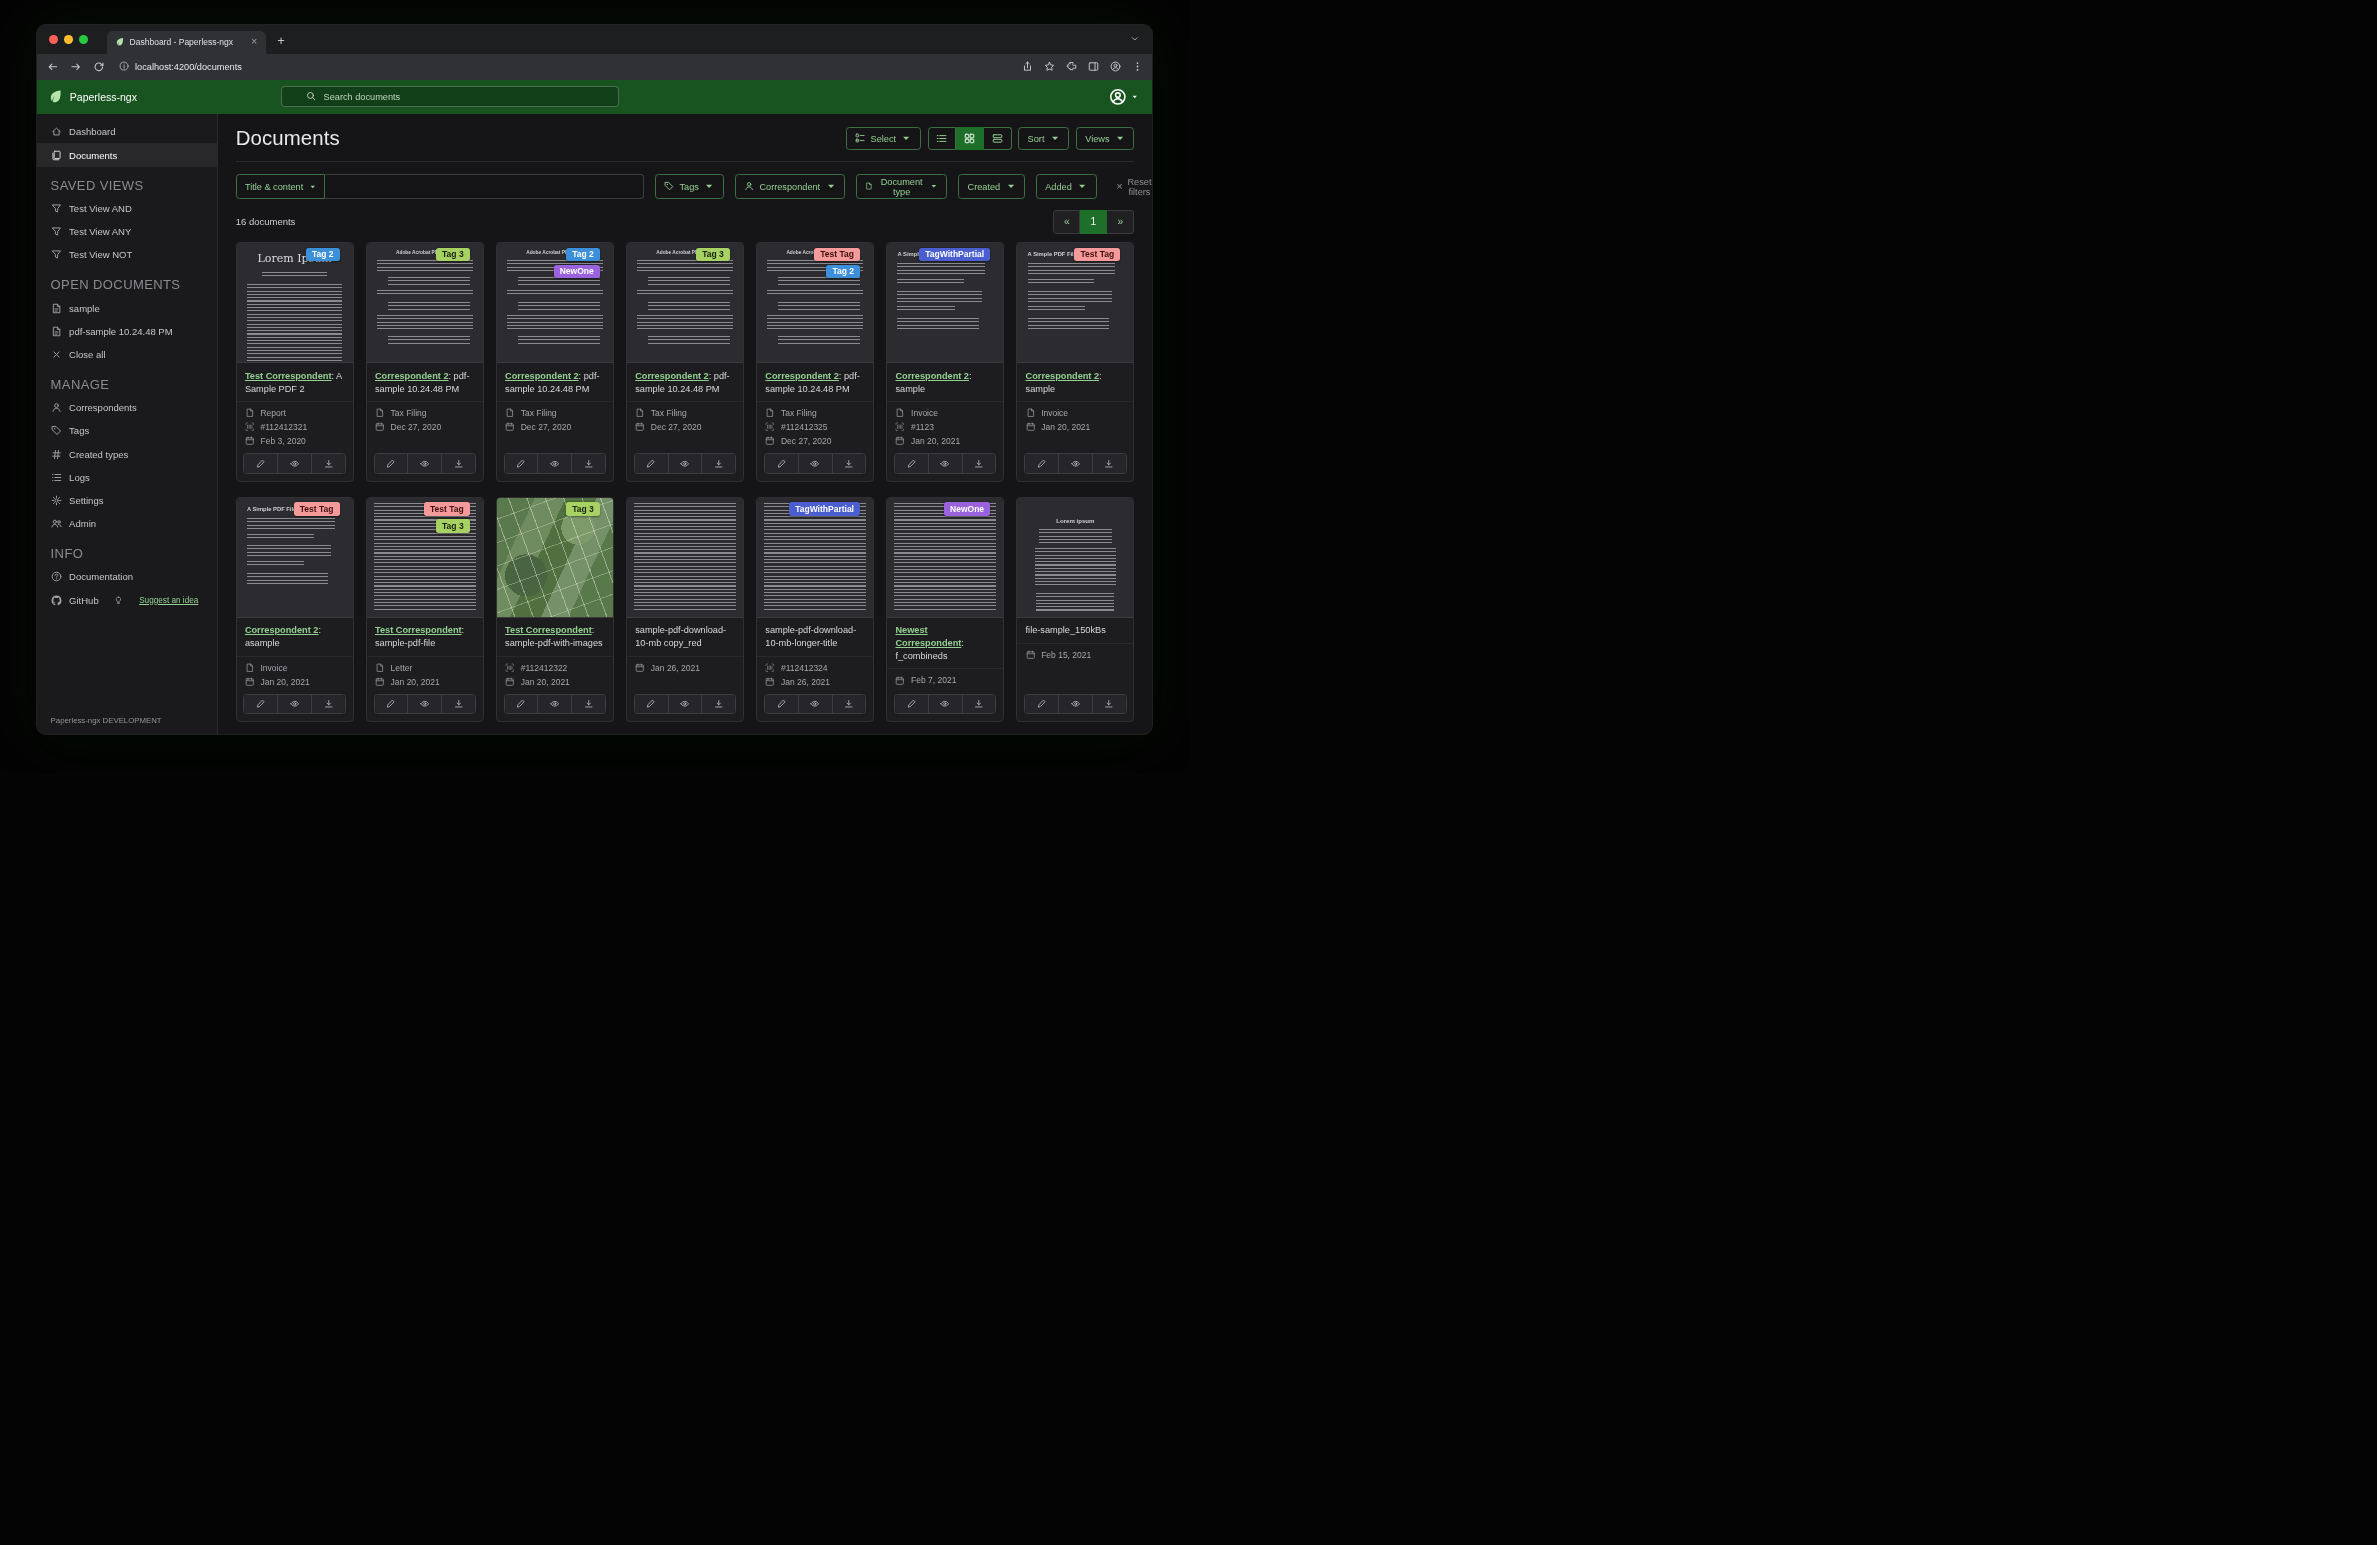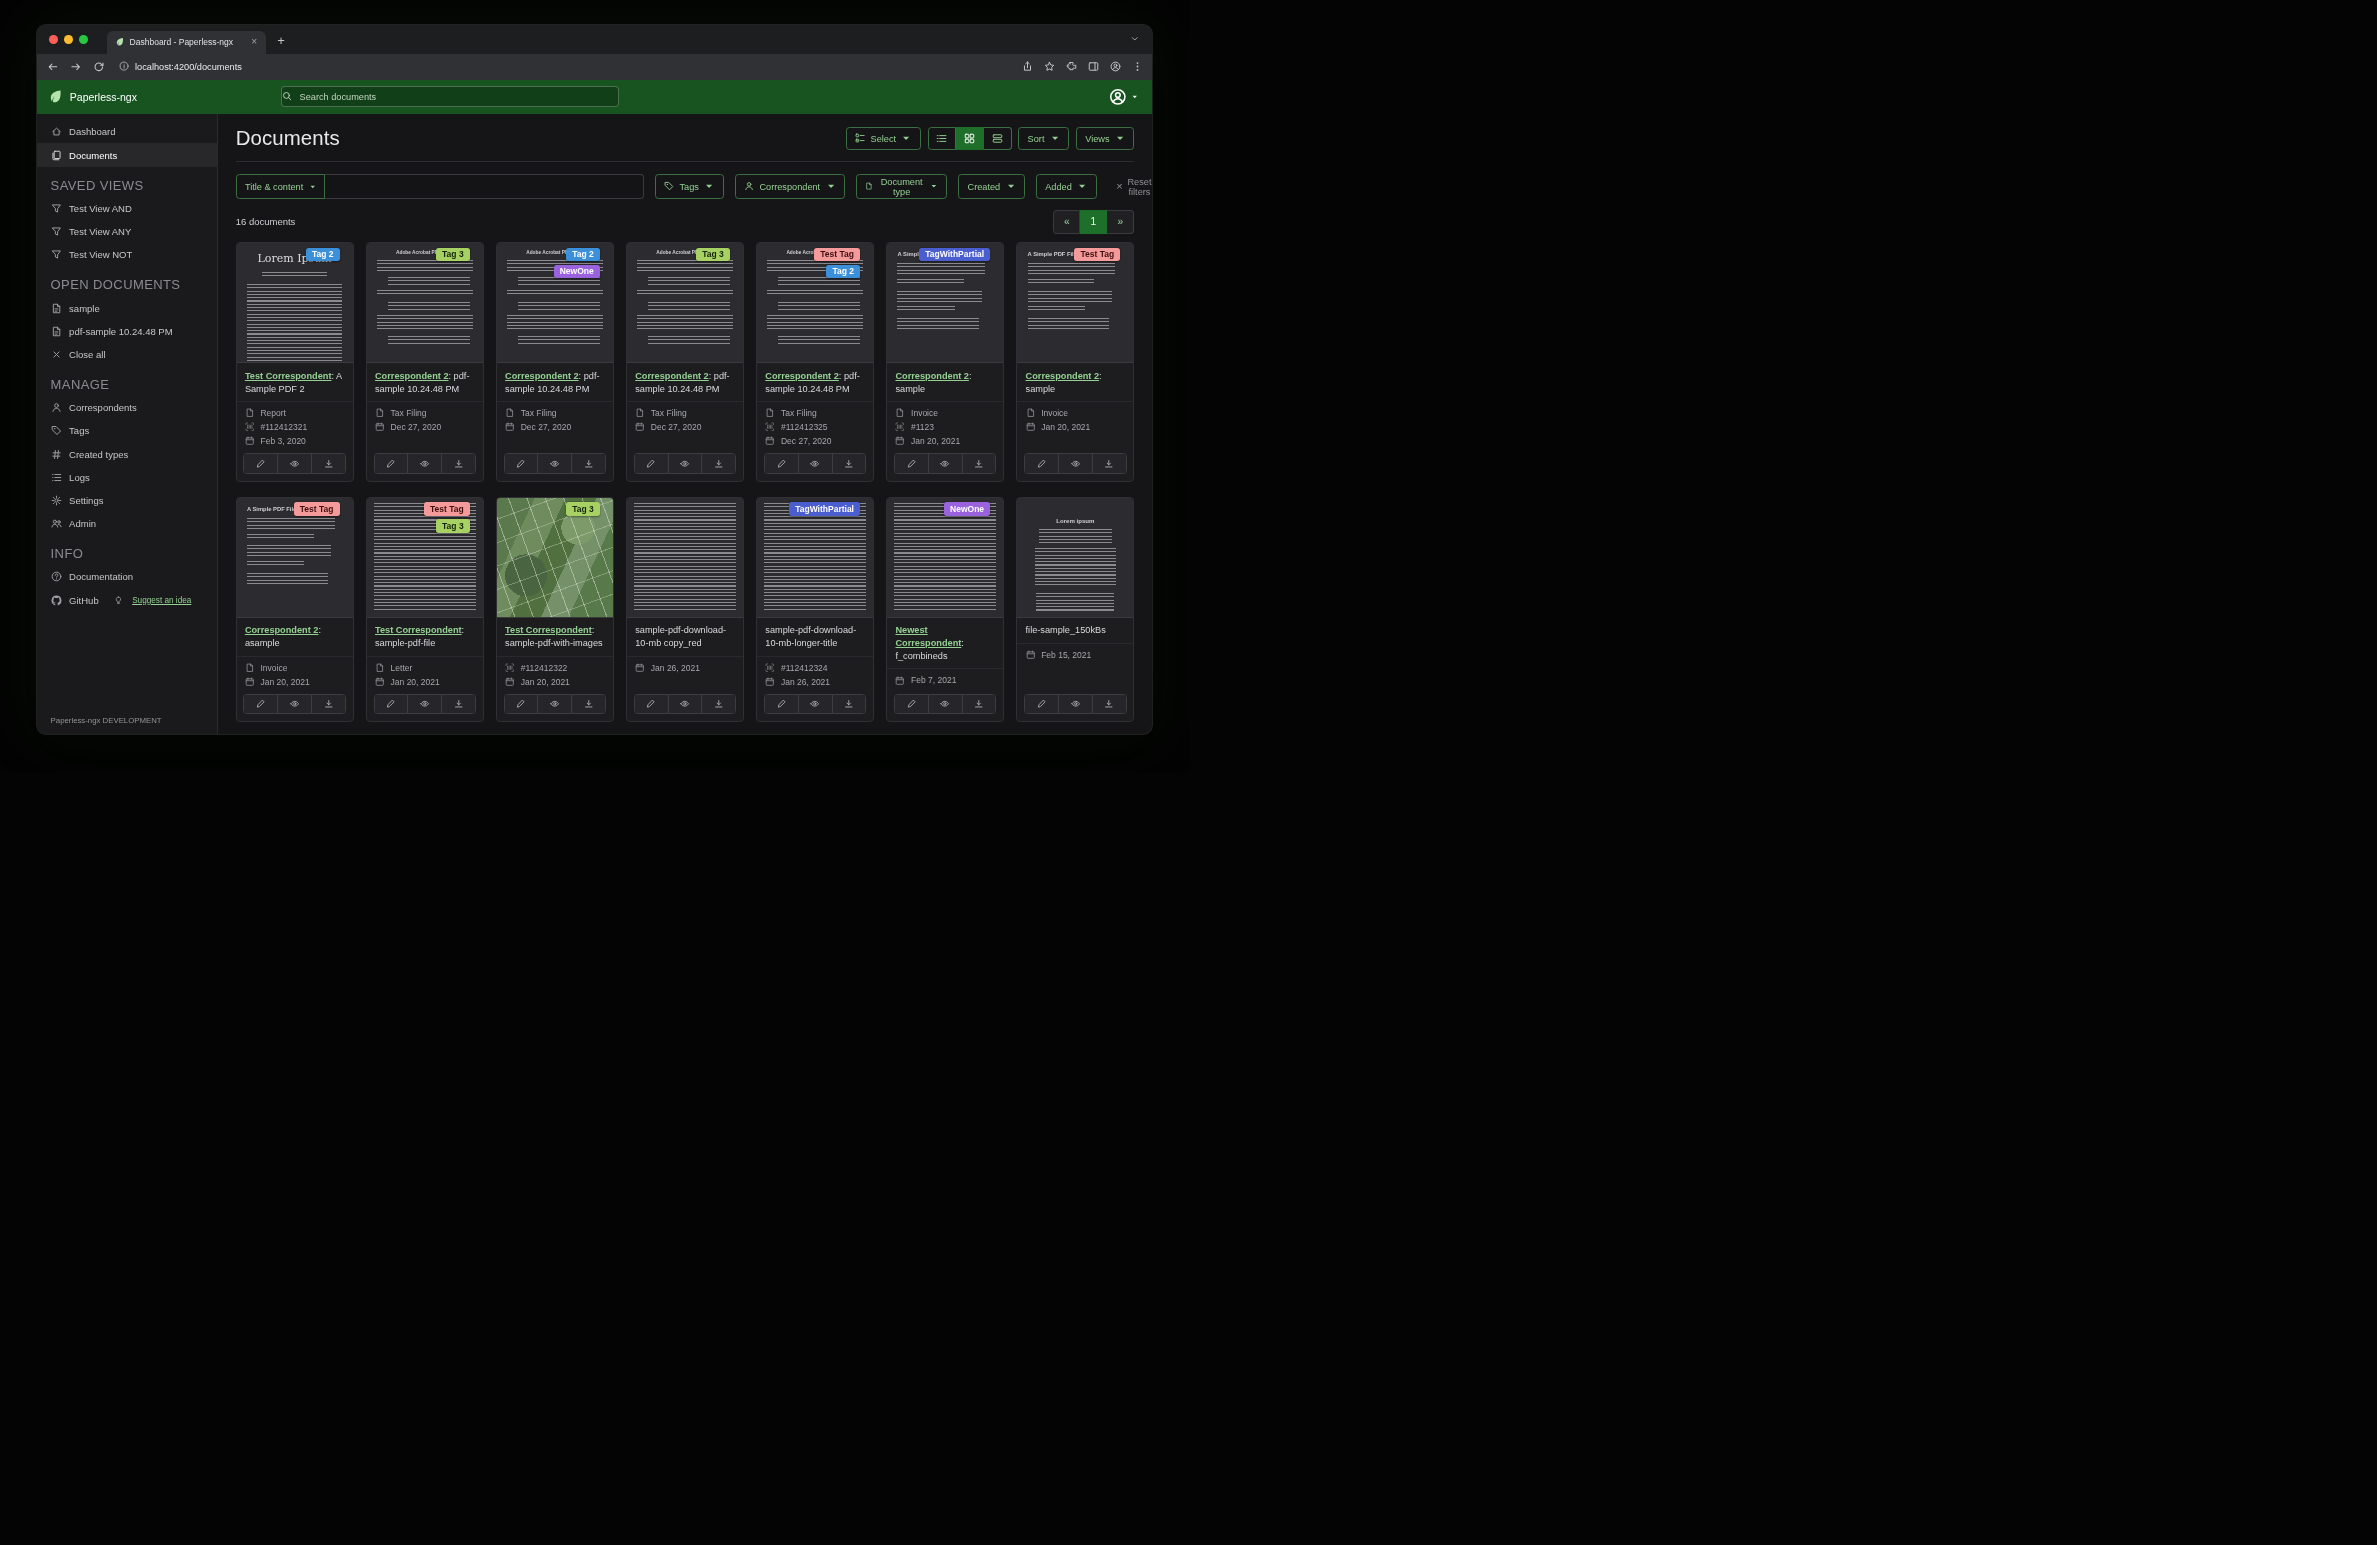--- a/index.html
+++ b/index.html
@@ -34,37 +34,37 @@
   .nav-ic{width:11.6px;height:11.6px;color:#c6c8cc}
   .urlzone{display:flex;align-items:center;gap:6.1px;margin-left:2.7px;flex:1;color:#e8eaed;font-size:9.2px}
   .url-info{width:10.2px;height:10.2px;color:#aeb0b4}
   .tool-right{display:flex;gap:11px;align-items:center;color:#c6c8cc}
   .tool-right .ic{width:11px;height:11px}
 
   
   .appheader{height:34px;background:var(--header-green);display:flex;align-items:center;padding:0 11px;flex:none}
   .brand{display:flex;align-items:center;gap:6.8px;color:#fff;font-size:10.5px;width:170px}
   .brand .ic{width:15px;height:15px}
-  .searchbox{margin-left:63px;width:338px;height:21px;background:rgba(0,0,0,.25);border:0.7px solid rgba(255,255,255,.25);border-radius:4.1px;display:flex;align-items:center;padding:0 0;gap:5.4px}
+  .searchbox{margin-left:63px;width:338px;height:21px;background:rgba(0,0,0,.25);border:0.7px solid rgba(255,255,255,.25);border-radius:4.1px;display:flex;align-items:center;padding:0 24px;gap:5.4px}
   .searchbox .ic{color:#cfdccf;width:10.2px;height:10.2px}
   .searchbox input{background:transparent;border:none;outline:none;color:#e8f0e8;font-size:9.2px;flex:1;font-family:inherit}
   .searchbox input::placeholder{color:#c2d4c2}
   .userzone{margin-left:auto;display:flex;align-items:center;gap:4.1px;color:#fff;padding-right:2.7px}
   .userzone .av{width:17.7px;height:17.7px}
   .userzone .caret-ic{color:#e8f0e8}
 
   
   .content{flex:1;display:flex;min-height:0}
   .sidebar{width:181px;background:#1a1a1c;border-right:0.7px solid #2a2a2d;display:flex;flex-direction:column;padding-top:6.8px;overflow:hidden;flex:none}
   .side-item{display:flex;align-items:center;gap:7.5px;padding:6.1px 13.6px;color:#c6c7c9;font-size:9.5px}
   .side-item .ic{width:11px;height:11px;color:#9fa0a3;flex:none}
   .side-item.active{background:#28282b;color:#fff}
   .side-item.active .ic{color:#d6d7d9}
   .side-title{font-size:13px;letter-spacing:0.4px;color:#8b8c90;padding:11px 13.6px 4.1px;font-weight:400}
-  .side-extra{display:flex;align-items:center;gap:9px;margin-left:8.2px;color:var(--accent);font-size:8.2px;text-decoration:underline;cursor:pointer}
+  .side-extra{display:flex;align-items:center;gap:16px;margin-left:8.2px;color:var(--accent);font-size:8.2px;text-decoration:underline;cursor:pointer}
   .side-extra .ic{width:8.8px;height:8.8px;color:#9fa0a3}
   .side-footer{margin-top:auto;padding:9.5px 13.6px;font-size:7.8px;color:#939497}
 
   .main{flex:1;padding:13.6px 17.7px 0;min-width:0;overflow:hidden;display:flex;flex-direction:column}
   .page-head{display:flex;align-items:center;justify-content:space-between;padding-bottom:11px;border-bottom:0.7px solid #2c2c30}
   h1.title{margin:0;font-size:20.4px;font-weight:500;color:#e8e9eb;letter-spacing:0.1px}
   .head-controls{display:flex;gap:6.8px;}
 
   .btn{height:22.4px;padding:0 8.2px;border:0.7px solid #3c6f41;background:transparent;color:var(--accent);border-radius:3.4px;font-size:9.2px;display:inline-flex;align-items:center;gap:5.4px;font-family:inherit}
   .btn .ic{width:10.2px;height:10.2px}

